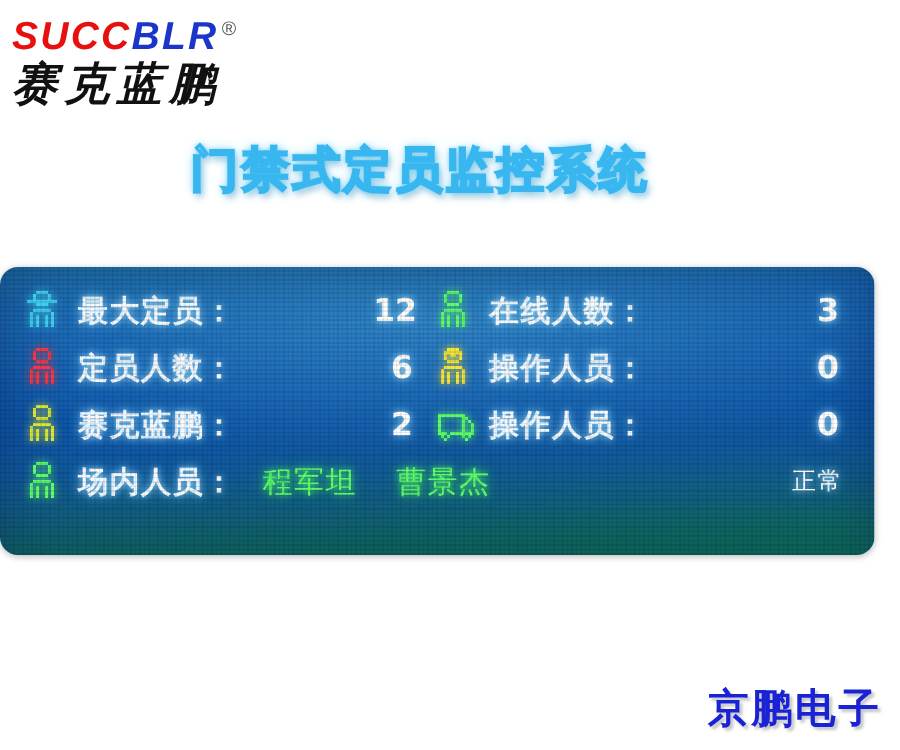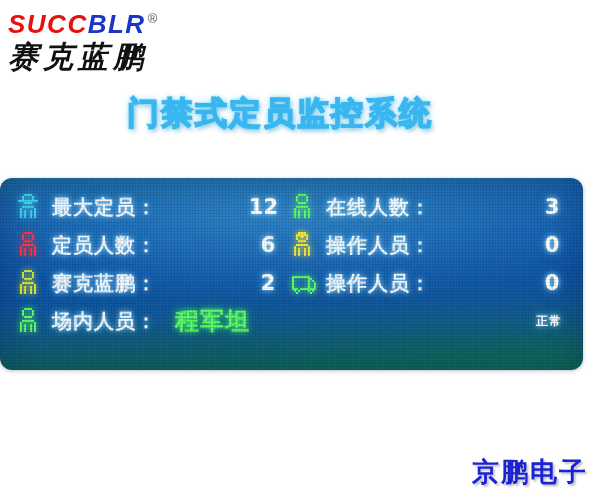--- a/index.html
+++ b/index.html
@@ -133,33 +133,33 @@
     width: 552px;
     display: flex; align-items: center; height: 38px;
   }
   .names-area {
     flex: 1 1 auto;
     display: flex; gap: 26px;
     padding-left: 18px;
   }
   .name-chip {
     font-family: "DejaVu Sans", "Liberation Sans", sans-serif;
-    font-weight: bold;
-    font-size: 24px;
+    font-weight: normal;
+    font-size: 20px;
     letter-spacing: 1px;
     color: #5dfc6a;
     text-shadow: 0 0 5px rgba(90,255,110,0.95), 0 0 11px rgba(40,220,70,0.65);
     white-space: nowrap;
     text-align: center;
   }
   .status-text {
     flex: 0 0 auto;
     font-family: "DejaVu Sans", "Liberation Sans", sans-serif;
-    font-weight: bold;
-    font-size: 12px;
+    font-weight: normal;
+    font-size: 16px;
     letter-spacing: 1px;
     color: #ffffff;
     text-shadow: 0 0 5px rgba(175,230,255,0.95), 0 0 11px rgba(90,190,255,0.6);
     padding-right: 6px;
     white-space: nowrap;
   }
 
   svg.led-icon { display: block; filter: drop-shadow(0 0 3px currentColor); }
 
   
@@ -353,20 +353,21 @@
               <rect x="2" y="8" width="1" height="4"></rect>
                 <rect x="9" y="8" width="1" height="4"></rect>
               <rect x="4" y="8" width="1" height="4"></rect>
                 <rect x="7" y="8" width="1" height="4"></rect>
             </g>
           </svg>
         </span>
         <span class="led-label" style="flex:0 0 auto;">场内人员：</span>
         <span class="names-area">
           <span class="name-chip">程军坦</span>
+          <span class="name-chip">曹景杰</span>
         </span>
         <span class="status-text">正常</span>
       </div>
 
     </div>
   </div>
 
   <div id="footer-brand">京鹏电子</div>
 
 </div>

